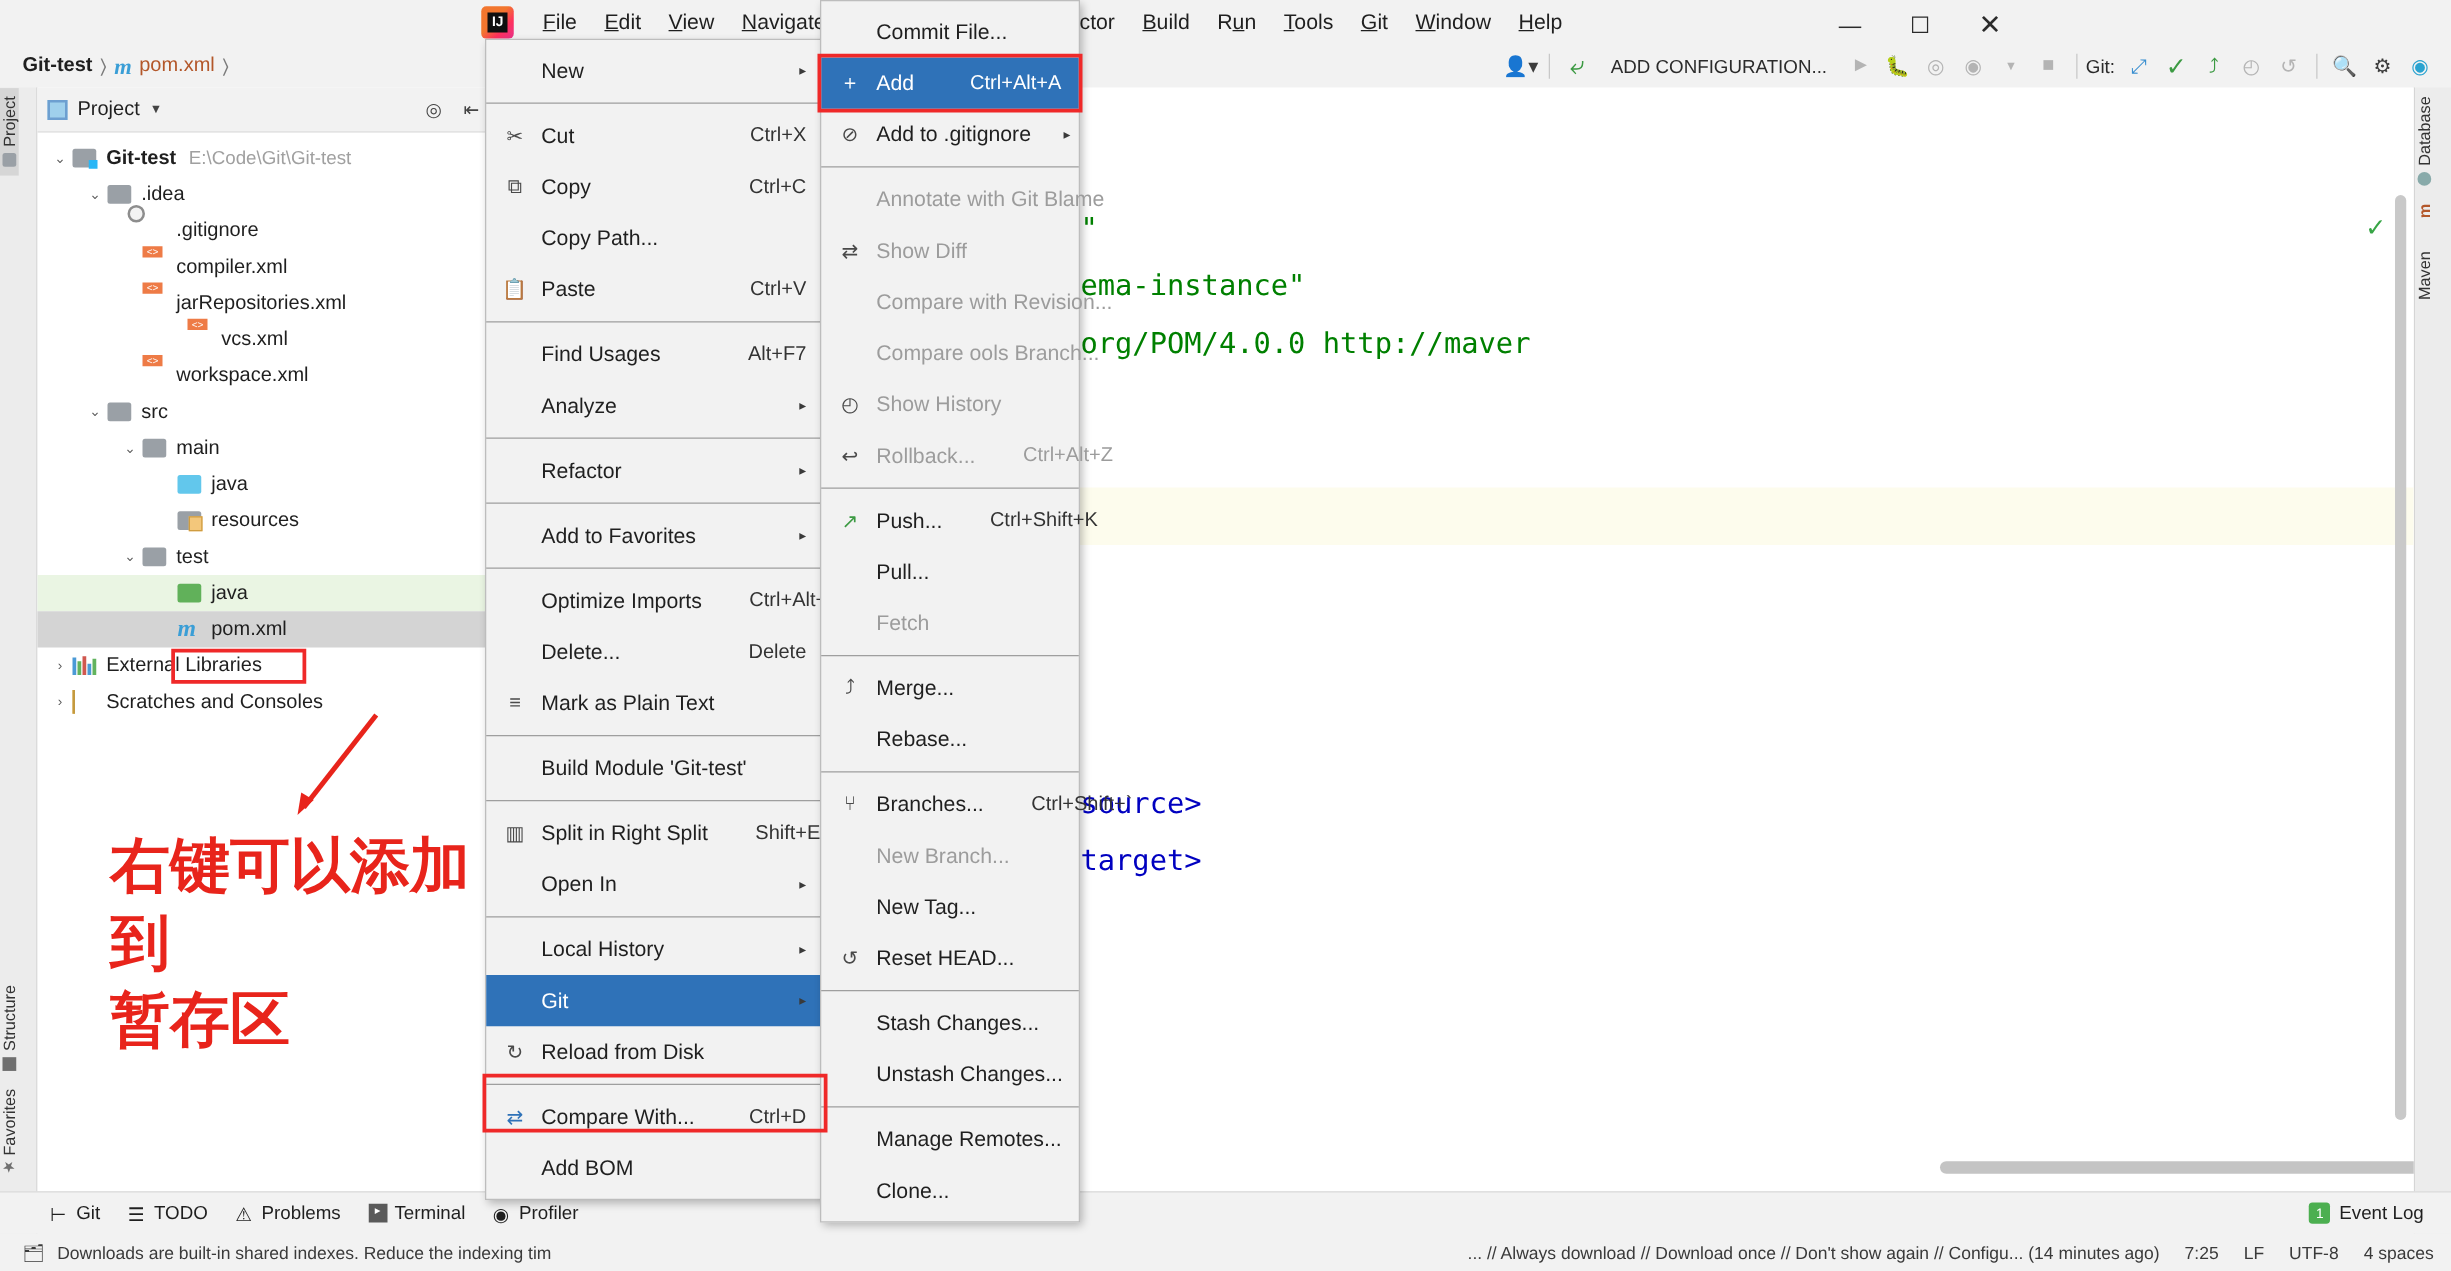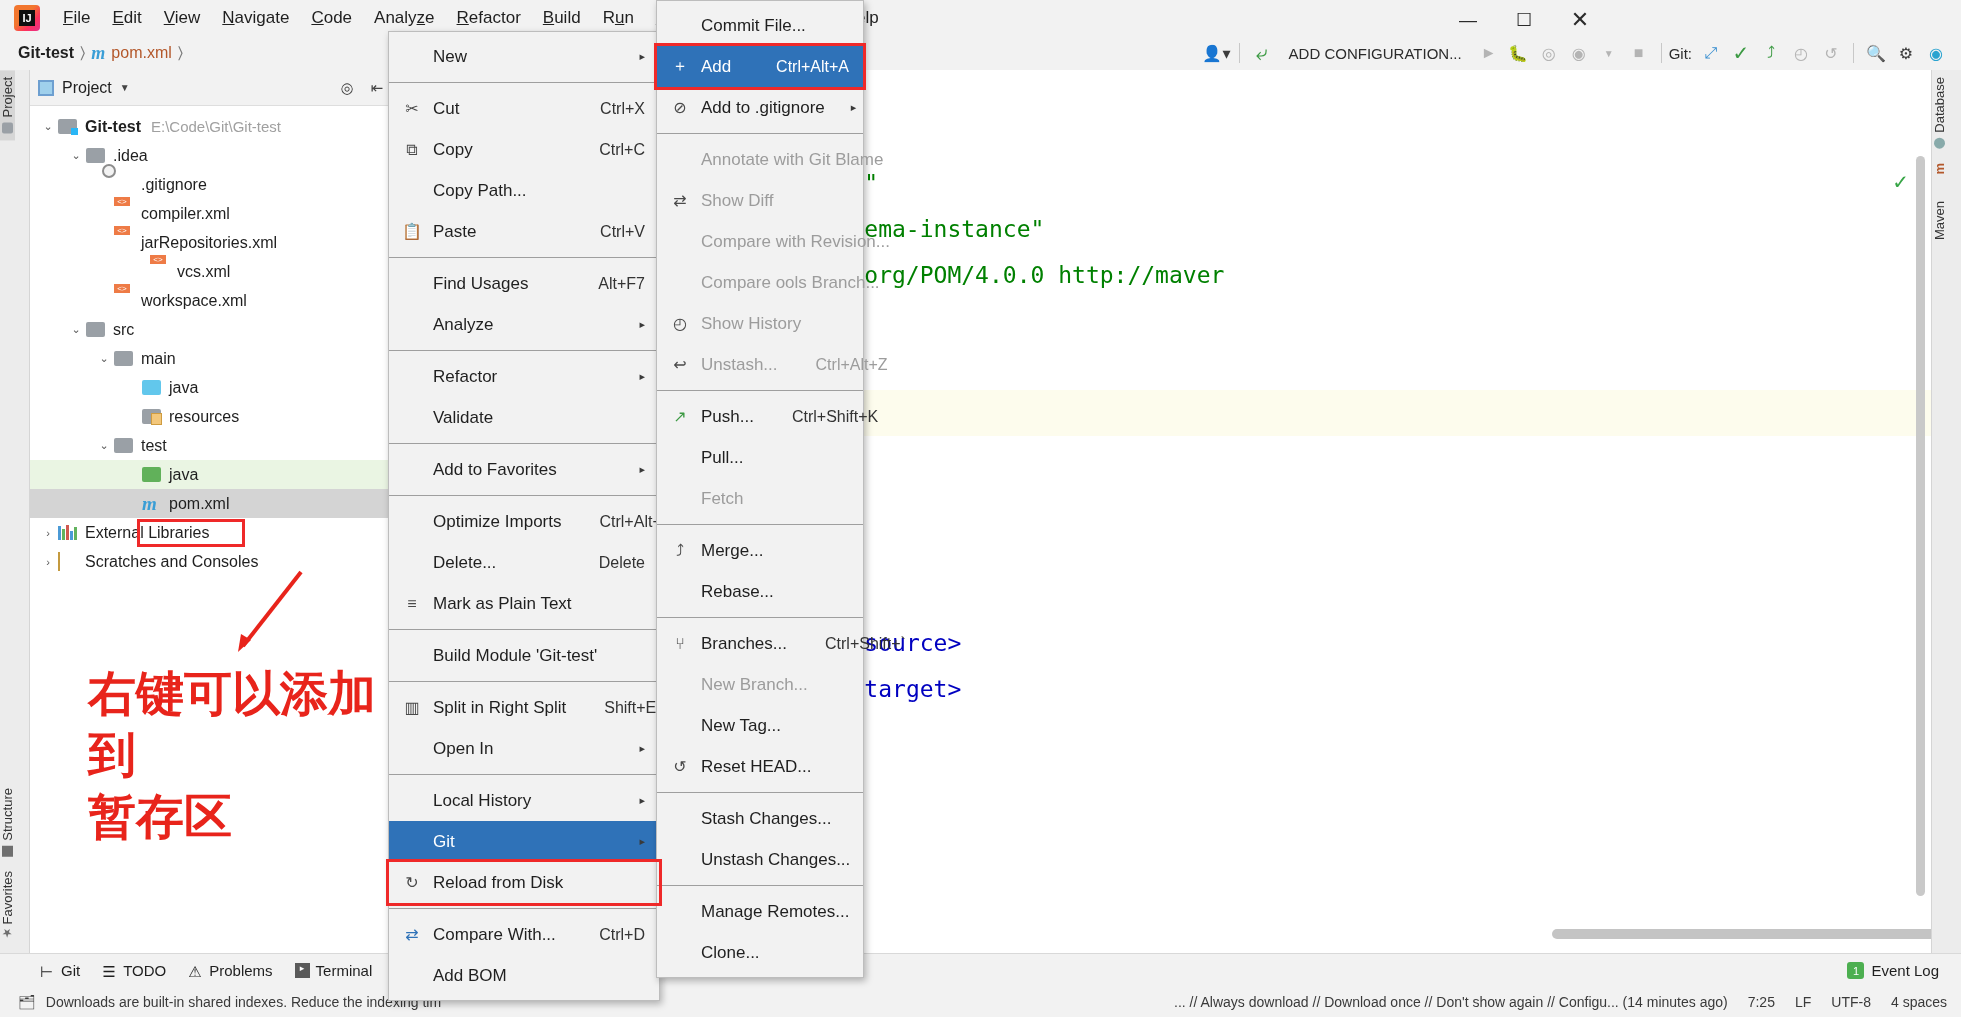--- a/index.html
+++ b/index.html
@@ -12,23 +12,23 @@
     color: #1f1f1f;
   }
   #app {
     position: relative;
     width: 1961px; height: 1017px;
     background: #f2f2f2;
   }
 
   
   .titlebar {
-    position: absolute; left: 0; top: 0; width: 1608px; height: 36px;
+    position: absolute; left: 12px; top: 0; width: 1608px; height: 36px;
     background: #f2f2f2;
-    display: flex; align-items: center;
+    display: flex; align-items: center; justify-content: center;
   }
   .ij-logo {
     width: 26px; height: 26px; margin-left: 14px; margin-right: 12px;
     border-radius: 4px;
     background: linear-gradient(135deg,#f2762e 0%,#f2762e 42%,#fe315d 70%,#e8318a 100%);
     position: relative; flex: none;
   }
   .ij-logo::after {
     content: ""; position: absolute; left: 5px; top: 5px; width: 16px; height: 16px;
     background: #0f0f0f;
@@ -499,24 +499,20 @@
         <span class="mic"></span>
         <span class="mlabel">Analyze</span>
         <span class="marrow">▸</span>
       </div>
       <div class="sep"></div>
       <div class="row">
         <span class="mic"></span>
         <span class="mlabel">Refactor</span>
         <span class="marrow">▸</span>
       </div>
-      <div class="row">
-        <span class="mic"></span>
-        <span class="mlabel">Validate</span>
-      </div>
       <div class="sep"></div>
       <div class="row">
         <span class="mic"></span>
         <span class="mlabel">Add to Favorites</span>
         <span class="marrow">▸</span>
       </div>
       <div class="sep"></div>
       <div class="row">
         <span class="mic"></span>
         <span class="mlabel">Optimize Imports</span>
@@ -605,21 +601,21 @@
       <div class="row disabled">
         <span class="mic"></span>
         <span class="mlabel">Compare ools Branch...</span>
       </div>
       <div class="row disabled">
         <span class="mic">◴</span>
         <span class="mlabel">Show History</span>
       </div>
       <div class="row disabled">
         <span class="mic">↩</span>
-        <span class="mlabel">Unstash...</span>
+        <span class="mlabel">Rollback...</span>
         <span class="macc">Ctrl+Alt+Z</span>
       </div>
       <div class="sep"></div>
       <div class="row">
         <span class="mic" style="color: rgb(60, 154, 67);">↗</span>
         <span class="mlabel">Push...</span>
         <span class="macc">Ctrl+Shift+K</span>
       </div>
       <div class="row">
         <span class="mic"></span>

